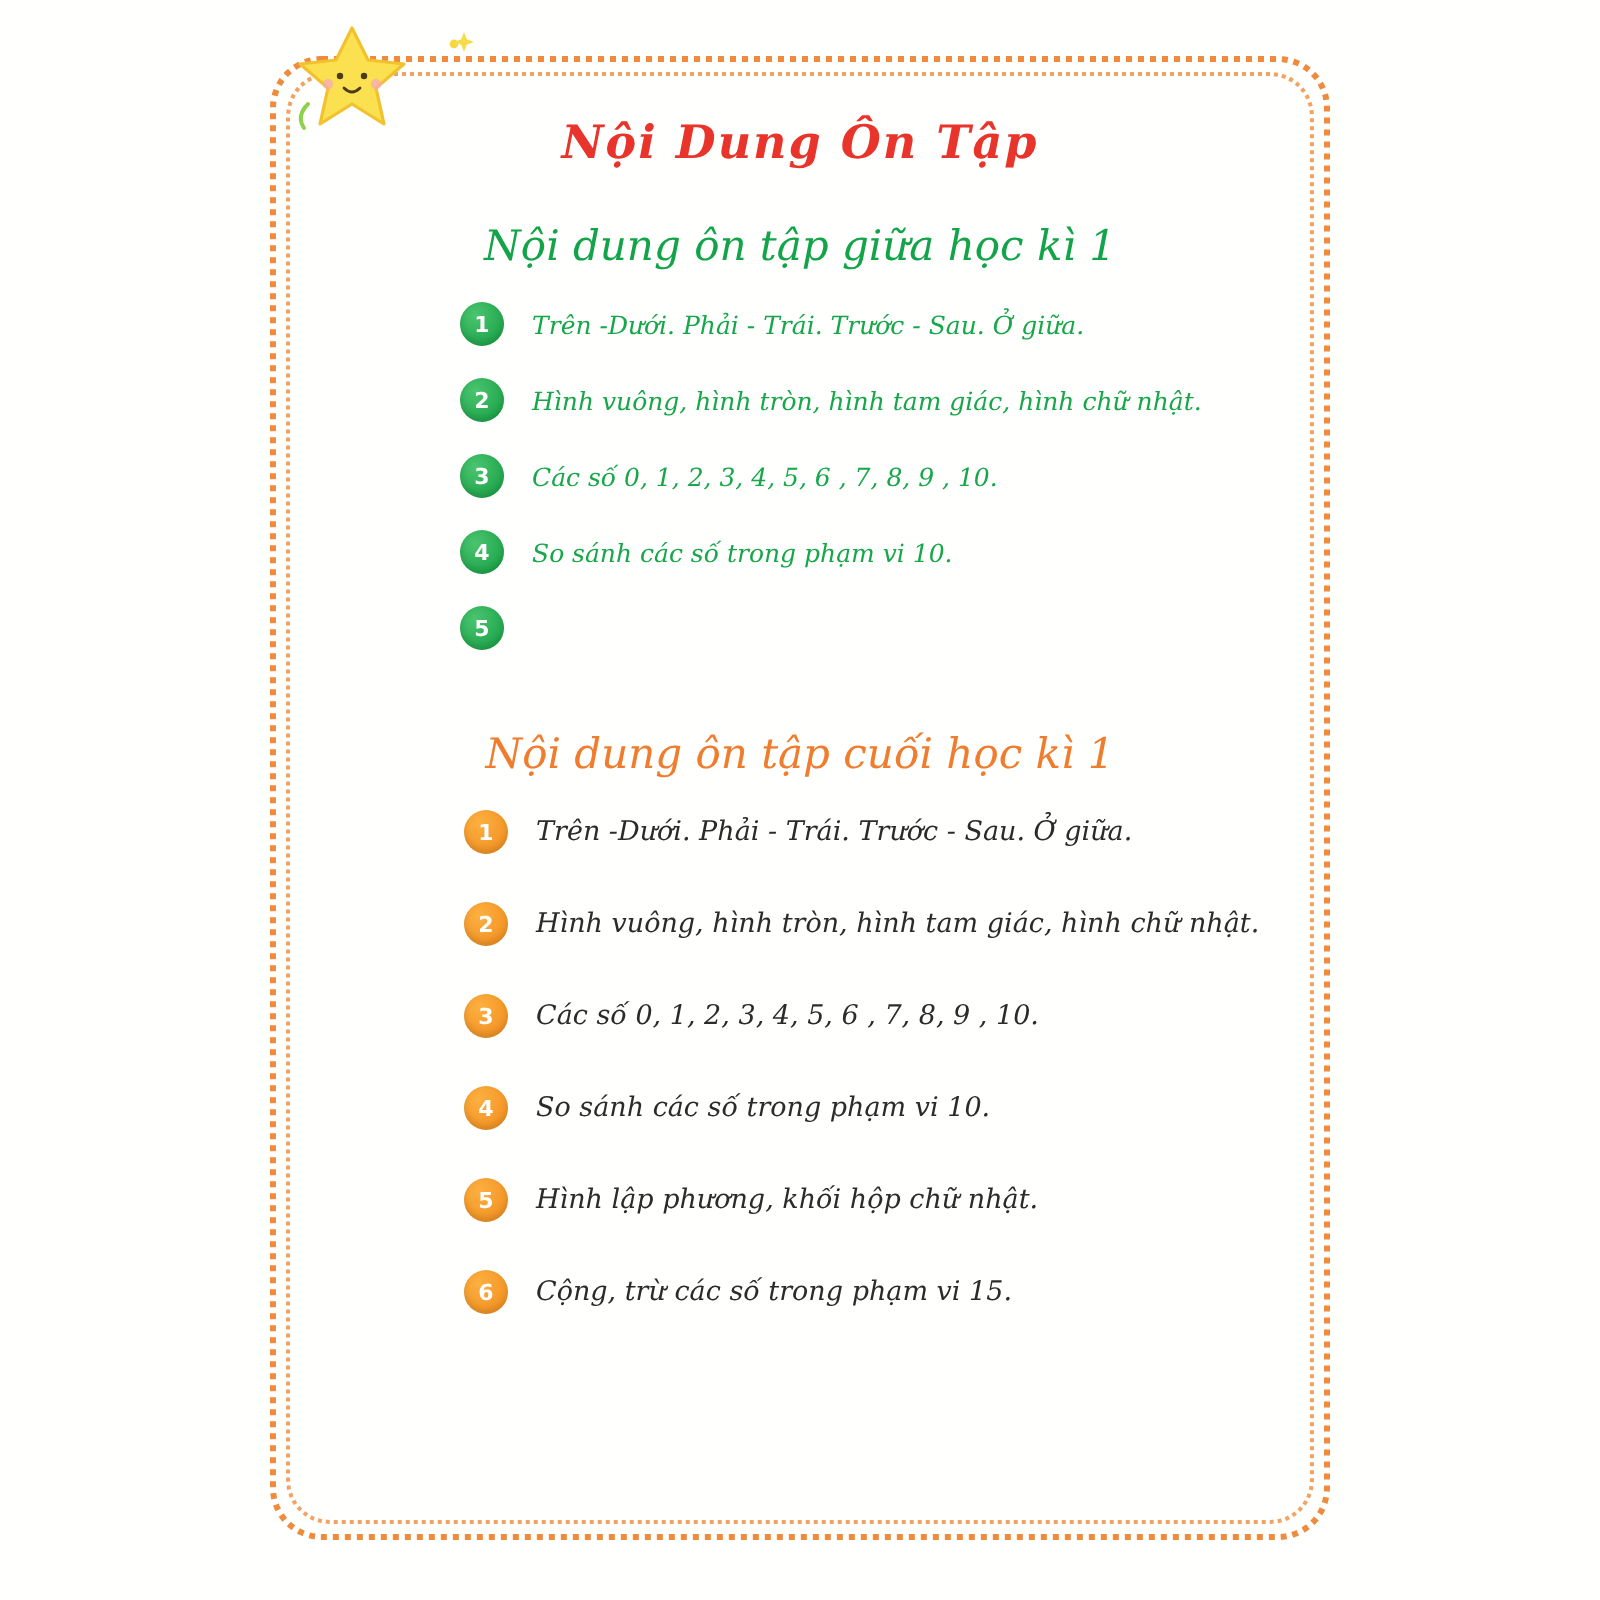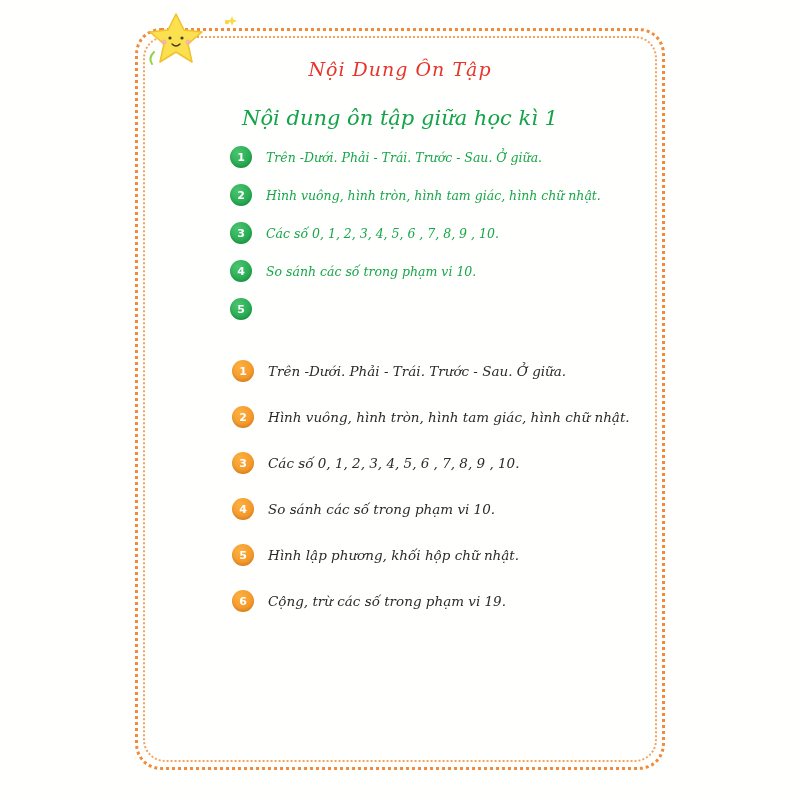--- a/index.html
+++ b/index.html
@@ -56,22 +56,22 @@
     left: 160px;
     top: 38px;
     width: 480px;
     height: 720px;
   }
 
   .main-title {
     text-align: center;
     font-family: "DejaVu Serif", serif;
     font-style: italic;
-    font-weight: normal;
-    font-size: 19px;
+    font-weight: bold;
+    font-size: 23px;
     color: #e8342a;
     letter-spacing: 1px;
     margin-top: 20px;
     text-shadow: 0 1px 0 rgba(255,255,255,0.6);
   }
 
   .section {
     margin-top: 26px;
   }
   .section-title {
@@ -168,20 +168,21 @@
       <div class="item">
         <div class="badge green">4</div>
         <div class="item-text">So sánh các số trong phạm vi 10.</div>
       </div>
       <div class="item">
         <div class="badge green">5</div>
       </div>
     </div>
 
     <div class="section orange-sec" style="margin-top:40px;">
+      <div class="section-title orange">Nội dung ôn tập cuối học kì 1</div>
 
       <div class="item">
         <div class="badge orange">1</div>
         <div class="item-text">Trên -Dưới. Phải - Trái. Trước - Sau. Ở giữa.</div>
       </div>
       <div class="item">
         <div class="badge orange">2</div>
         <div class="item-text">Hình vuông, hình tròn, hình tam giác, hình chữ nhật.</div>
       </div>
       <div class="item">
@@ -191,18 +192,18 @@
       <div class="item">
         <div class="badge orange">4</div>
         <div class="item-text">So sánh các số trong phạm vi 10.</div>
       </div>
       <div class="item">
         <div class="badge orange">5</div>
         <div class="item-text">Hình lập phương, khối hộp chữ nhật.</div>
       </div>
       <div class="item">
         <div class="badge orange">6</div>
-        <div class="item-text">Cộng, trừ các số trong phạm vi 19.</div>
+        <div class="item-text">Cộng, trừ các số trong phạm vi 15.</div>
       </div>
     </div>
 
   </div>
 </div>
 
 </body></html>

